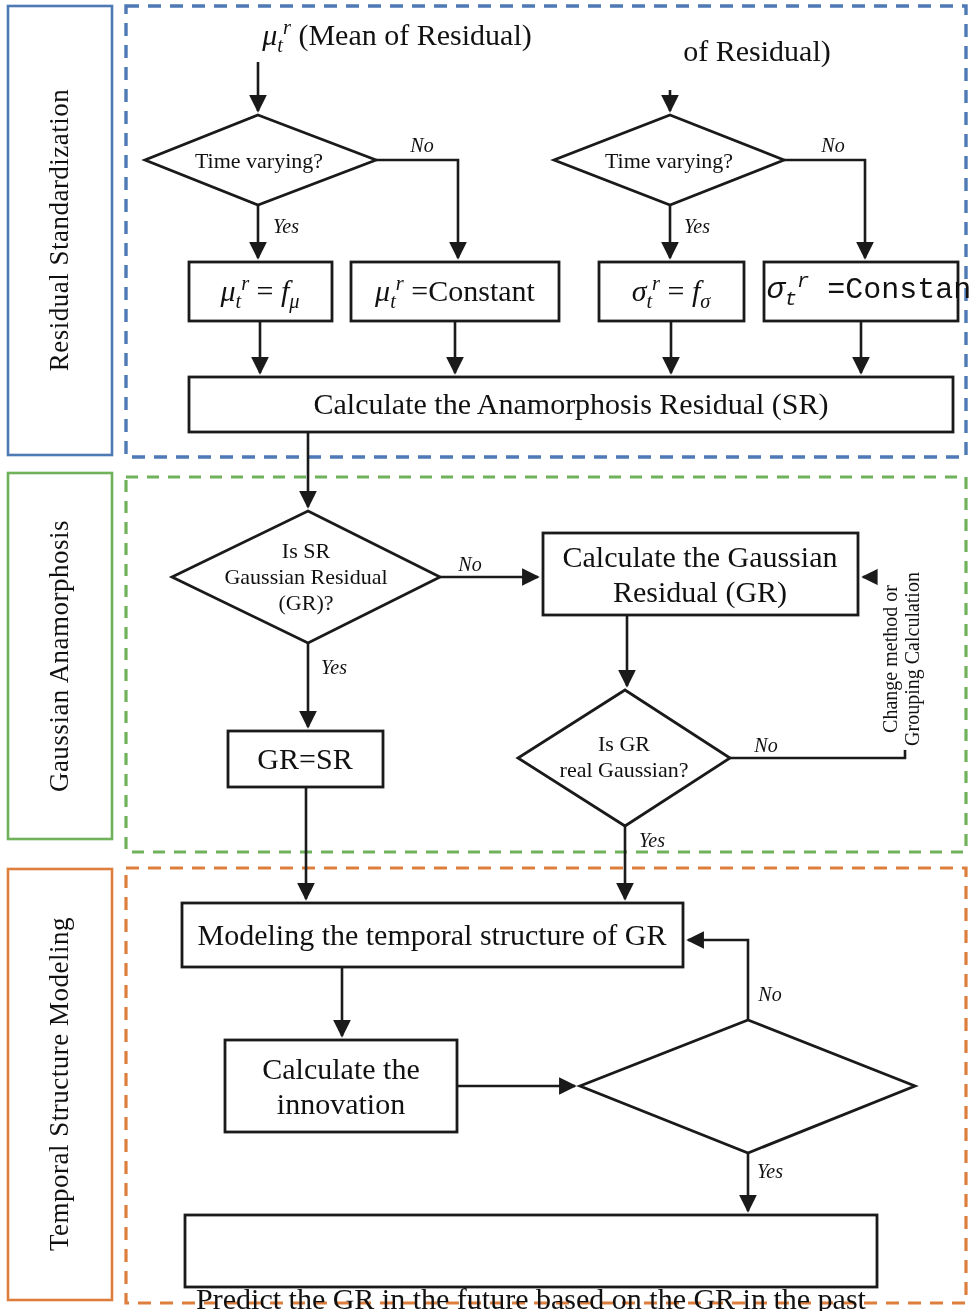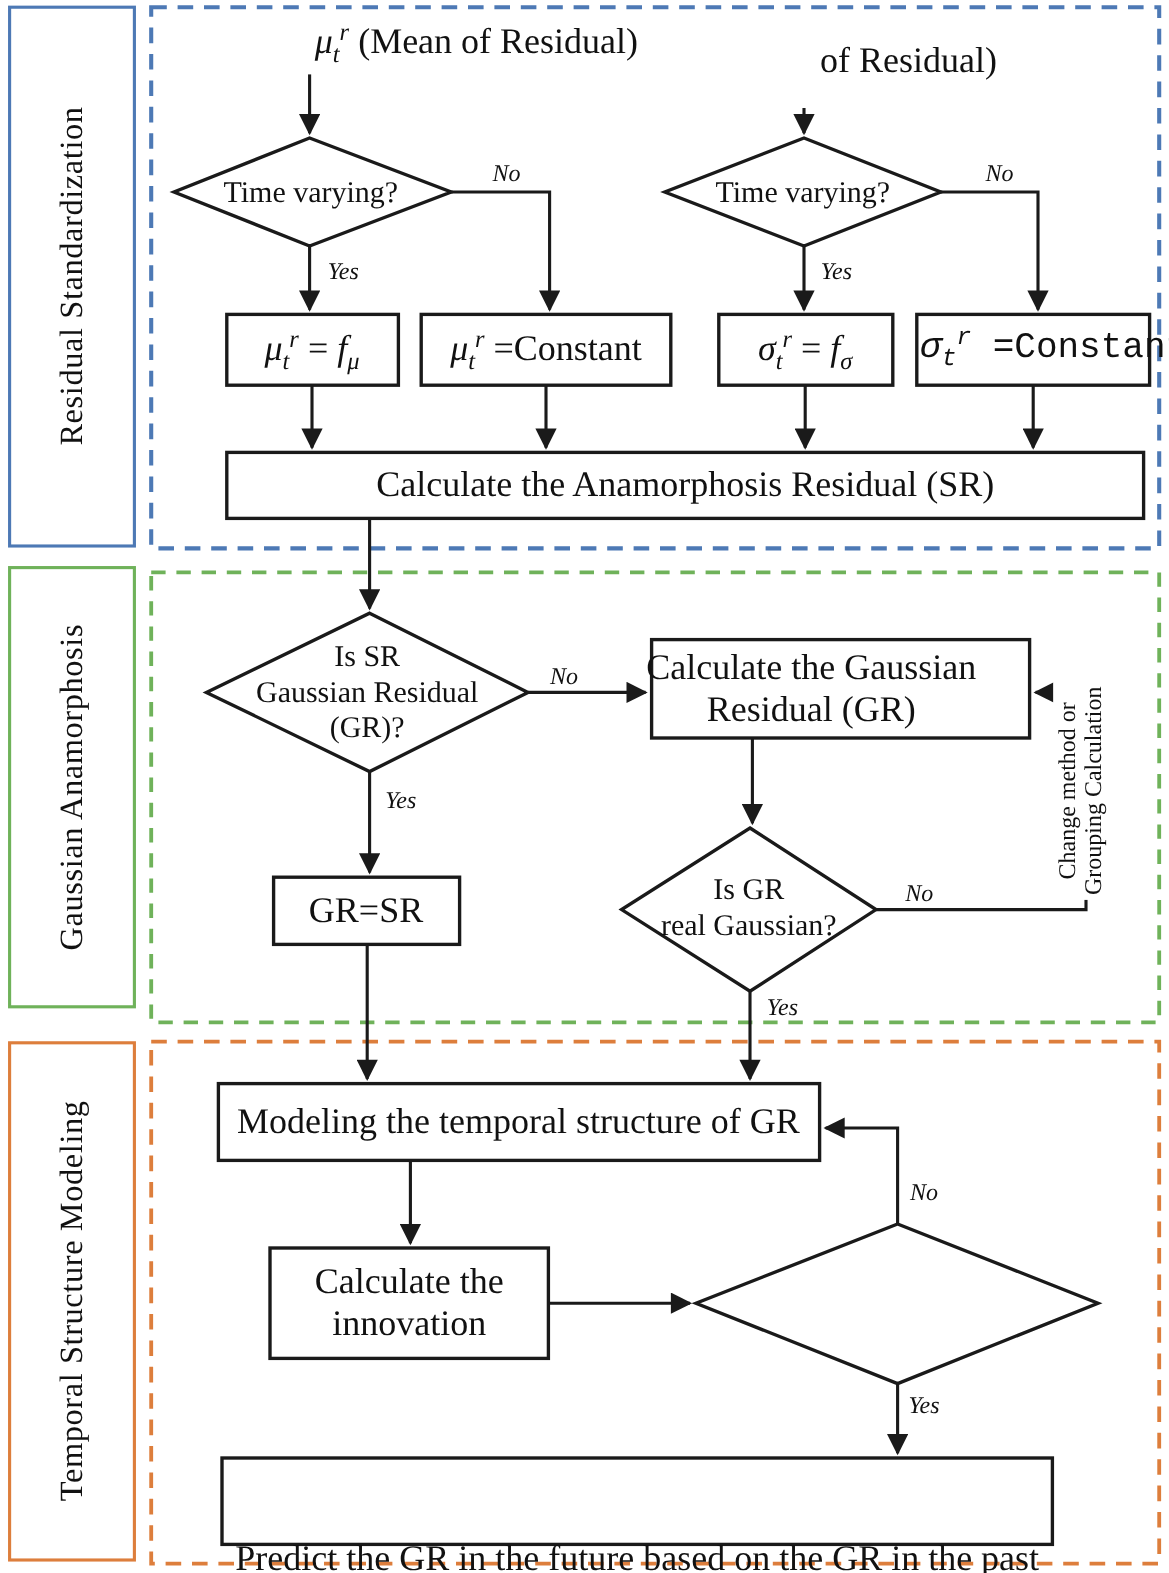--- a/index.html
+++ b/index.html
@@ -14,21 +14,21 @@
   .dash2{stroke:var(--c2);stroke-width:3.2;stroke-dasharray:12 9;}
   .dash3{stroke:var(--c3);stroke-width:3.2;stroke-dasharray:13 9;}
   .lab{fill:#ffffff;stroke-width:2.6;}
   .lab1{stroke:var(--c1);}
   .lab2{stroke:var(--c2);}
   .lab3{stroke:var(--c3);}
   .node{fill:#ffffff;stroke:var(--line);stroke-width:2.8;}
   .wire{fill:none;stroke:var(--line);stroke-width:2.6;}
   .t{
     position:absolute;transform:translate(-50%,-50%);
-    white-space:nowrap;text-align:center;line-height:1.18;font-size:25px;
+    white-space:nowrap;text-align:center;line-height:1.18;font-size:22px;
   }
   .big{font-size:30px;}
   .edge{font-size:20px;font-style:italic;}
   .seclab{font-size:27px;letter-spacing:.5px;transform:translate(-50%,-50%) rotate(-90deg);}
   .rot{transform:translate(-50%,-50%) rotate(-90deg);background:#ffffff;font-size:20px;line-height:1.12;padding:1px 4px;}
   sub,sup{font-size:68%;line-height:0;}
 </style>
 </head>
 <body>
 
@@ -114,21 +114,21 @@
   <div class="t big" style="left:571px;top:404px;">Calculate the Anamorphosis Residual (SR)</div>
 
   <div class="t" style="left:306px;top:577px;">
     <div>Is SR</div>
     <div>Gaussian Residual</div>
     <div>(GR)?</div>
   </div>
   <div class="t edge" style="left:470px;top:565px;">No</div>
   <div class="t edge" style="left:334px;top:668px;">Yes</div>
 
-  <div class="t big" style="left:676px;top:574px;">
+  <div class="t big" style="left:700px;top:574px;">
     <div>Calculate the Gaussian</div>
     <div>Residual (GR)</div>
   </div>
 
   <div class="t big" style="left:305px;top:759px;">GR=SR</div>
 
   <div class="t" style="left:624px;top:757px;">
     <div>Is GR</div>
     <div>real Gaussian?</div>
   </div>

